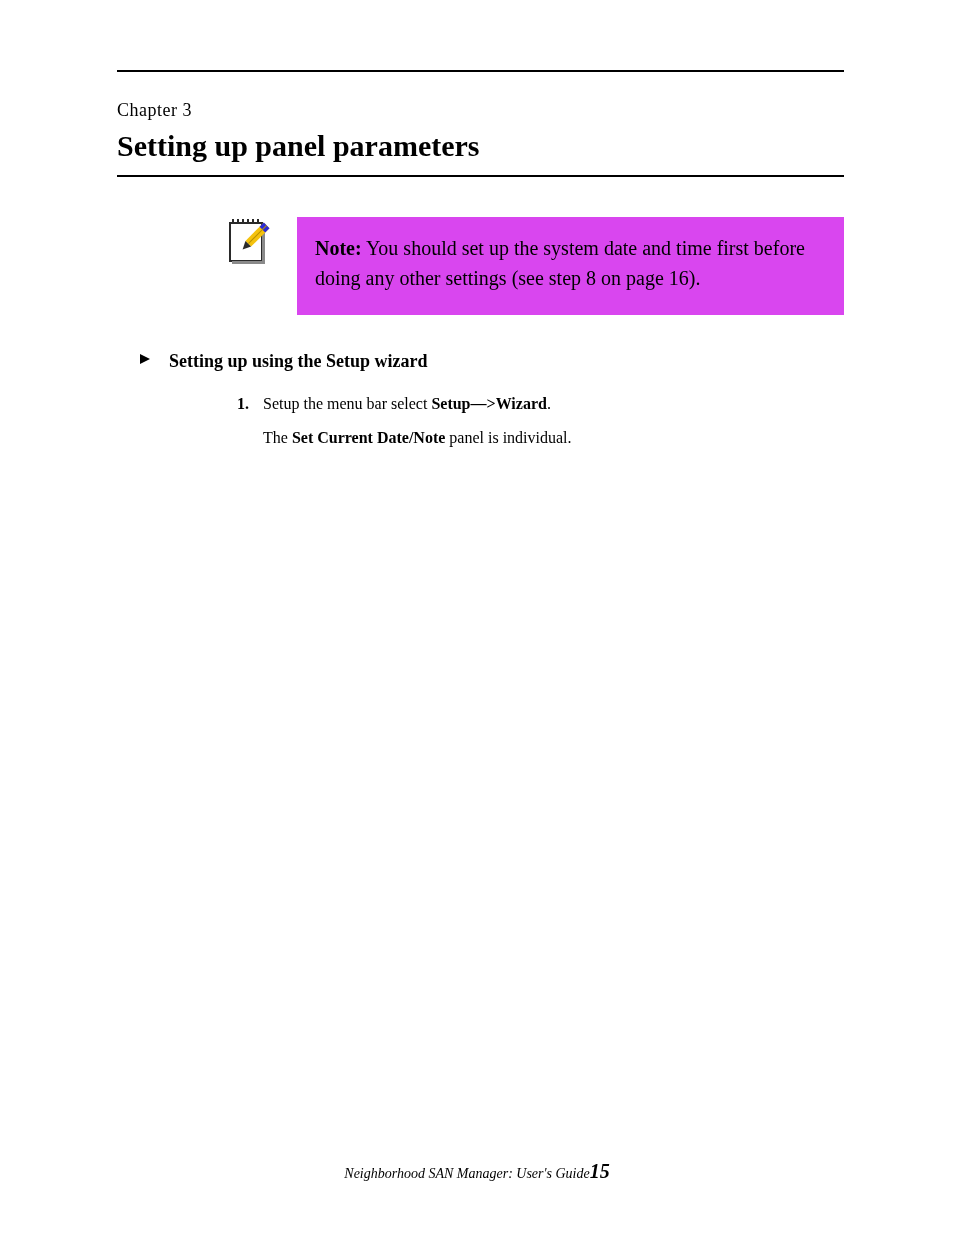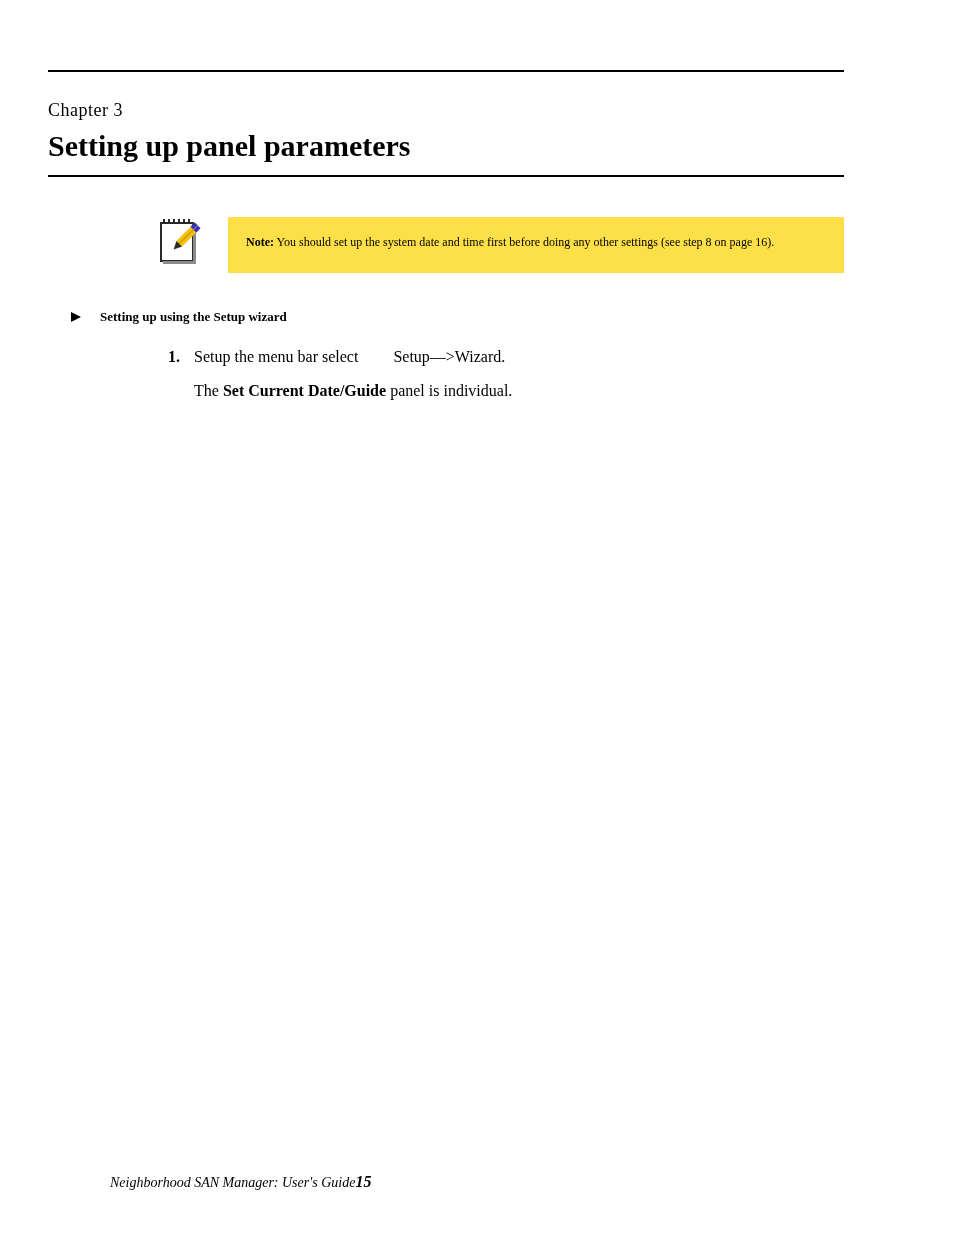--- a/index.html
+++ b/index.html
@@ -7,21 +7,21 @@
     padding: 0;
     background: #ffffff;
     font-family: "Times New Roman", Times, serif;
     color: #000;
   }
   .page {
     width: 954px;
     height: 1235px;
     position: relative;
     box-sizing: border-box;
-    padding: 60px 110px 0 48px;
+    padding: 60px 110px 0 117px;
   }
   .rule {
     border: 0;
     border-top: 2px solid #000;
     margin: 0;
   }
   .rule.top { margin-top: 10px; }
   .chapter-label {
     font-size: 18px;
     letter-spacing: 0.5px;
@@ -46,23 +46,23 @@
   }
 
   .note-block {
     display: flex;
     align-items: flex-start;
     gap: 22px;
     margin-bottom: 36px;
   }
   .note-text {
     flex: 1;
-    background: #fde047;
+    background: #d946ef;
     padding: 16px 18px 22px 18px;
-    font-size: 12px;
+    font-size: 20px;
     line-height: 1.5;
     box-sizing: border-box;
   }
   .note-label { font-weight: bold; }
 
   .note-icon {
     width: 48px;
     height: 48px;
     flex: 0 0 48px;
   }
@@ -75,61 +75,61 @@
     margin-bottom: 20px;
   }
   .section-marker {
     width: 16px;
     flex: 0 0 16px;
     display: flex;
     justify-content: center;
     padding-top: 2px;
   }
   .section-heading {
-    font-size: 13px;
+    font-size: 18px;
     font-weight: bold;
     margin: 0;
   }
 
   .step-block {
     margin-left: 0;
   }
   .step {
     display: flex;
     gap: 14px;
     font-size: 16px;
     line-height: 1.5;
     margin-bottom: 18px;
   }
   .step-num {
     flex: 0 0 22px;
     font-weight: bold;
     text-align: right;
   }
   .step-text { flex: 1; }
-  .step-text .menu { font-weight: normal; margin-left: 31px; }
+  .step-text .menu { font-weight: bold; }
   .step-result {
     margin: 10px 0 0 0;
   }
   .ui-label { font-weight: bold; }
 
   .footer {
     position: absolute;
-    bottom: 44px;
+    bottom: 52px;
     left: 0;
     width: 100%;
     display: flex;
-    justify-content: flex-start;
+    justify-content: center;
     align-items: baseline;
     padding: 0 110px;
     box-sizing: border-box;
     font-size: 14px;
   }
   .footer-left { font-style: italic; }
-  .footer-right .pagenum { font-style: italic; font-weight: bold; font-size: 16px; }
+  .footer-right .pagenum { font-style: italic; font-weight: bold; font-size: 20px; }
 </style>
 </head>
 <body>
 
 <div class="page">
 
   <hr class="rule top">
 
   <p class="chapter-label">Chapter 3</p>
   <h1 class="chapter-title">Setting up panel parameters</h1>
@@ -180,21 +180,21 @@
       </div>
       <h2 class="section-heading">Setting up using the Setup wizard</h2>
     </div>
 
     <div class="step-block">
       <div class="step">
         <div class="step-num">1.</div>
         <div class="step-text">
           <span>Setup the menu bar select </span><span class="menu">Setup—&gt;Wizard</span><span>.</span>
           <p class="step-result">
-            <span>The </span><span class="ui-label">Set Current Date/Guide</span><span> panel is individual.</span>
+            <span>The </span><span class="ui-label">Set Current Date/Note</span><span> panel is individual.</span>
           </p>
         </div>
       </div>
     </div>
 
   </div>
 
   <div class="footer">
     <div class="footer-left">Neighborhood SAN Manager: User's Guide</div>
     <div class="footer-right">

